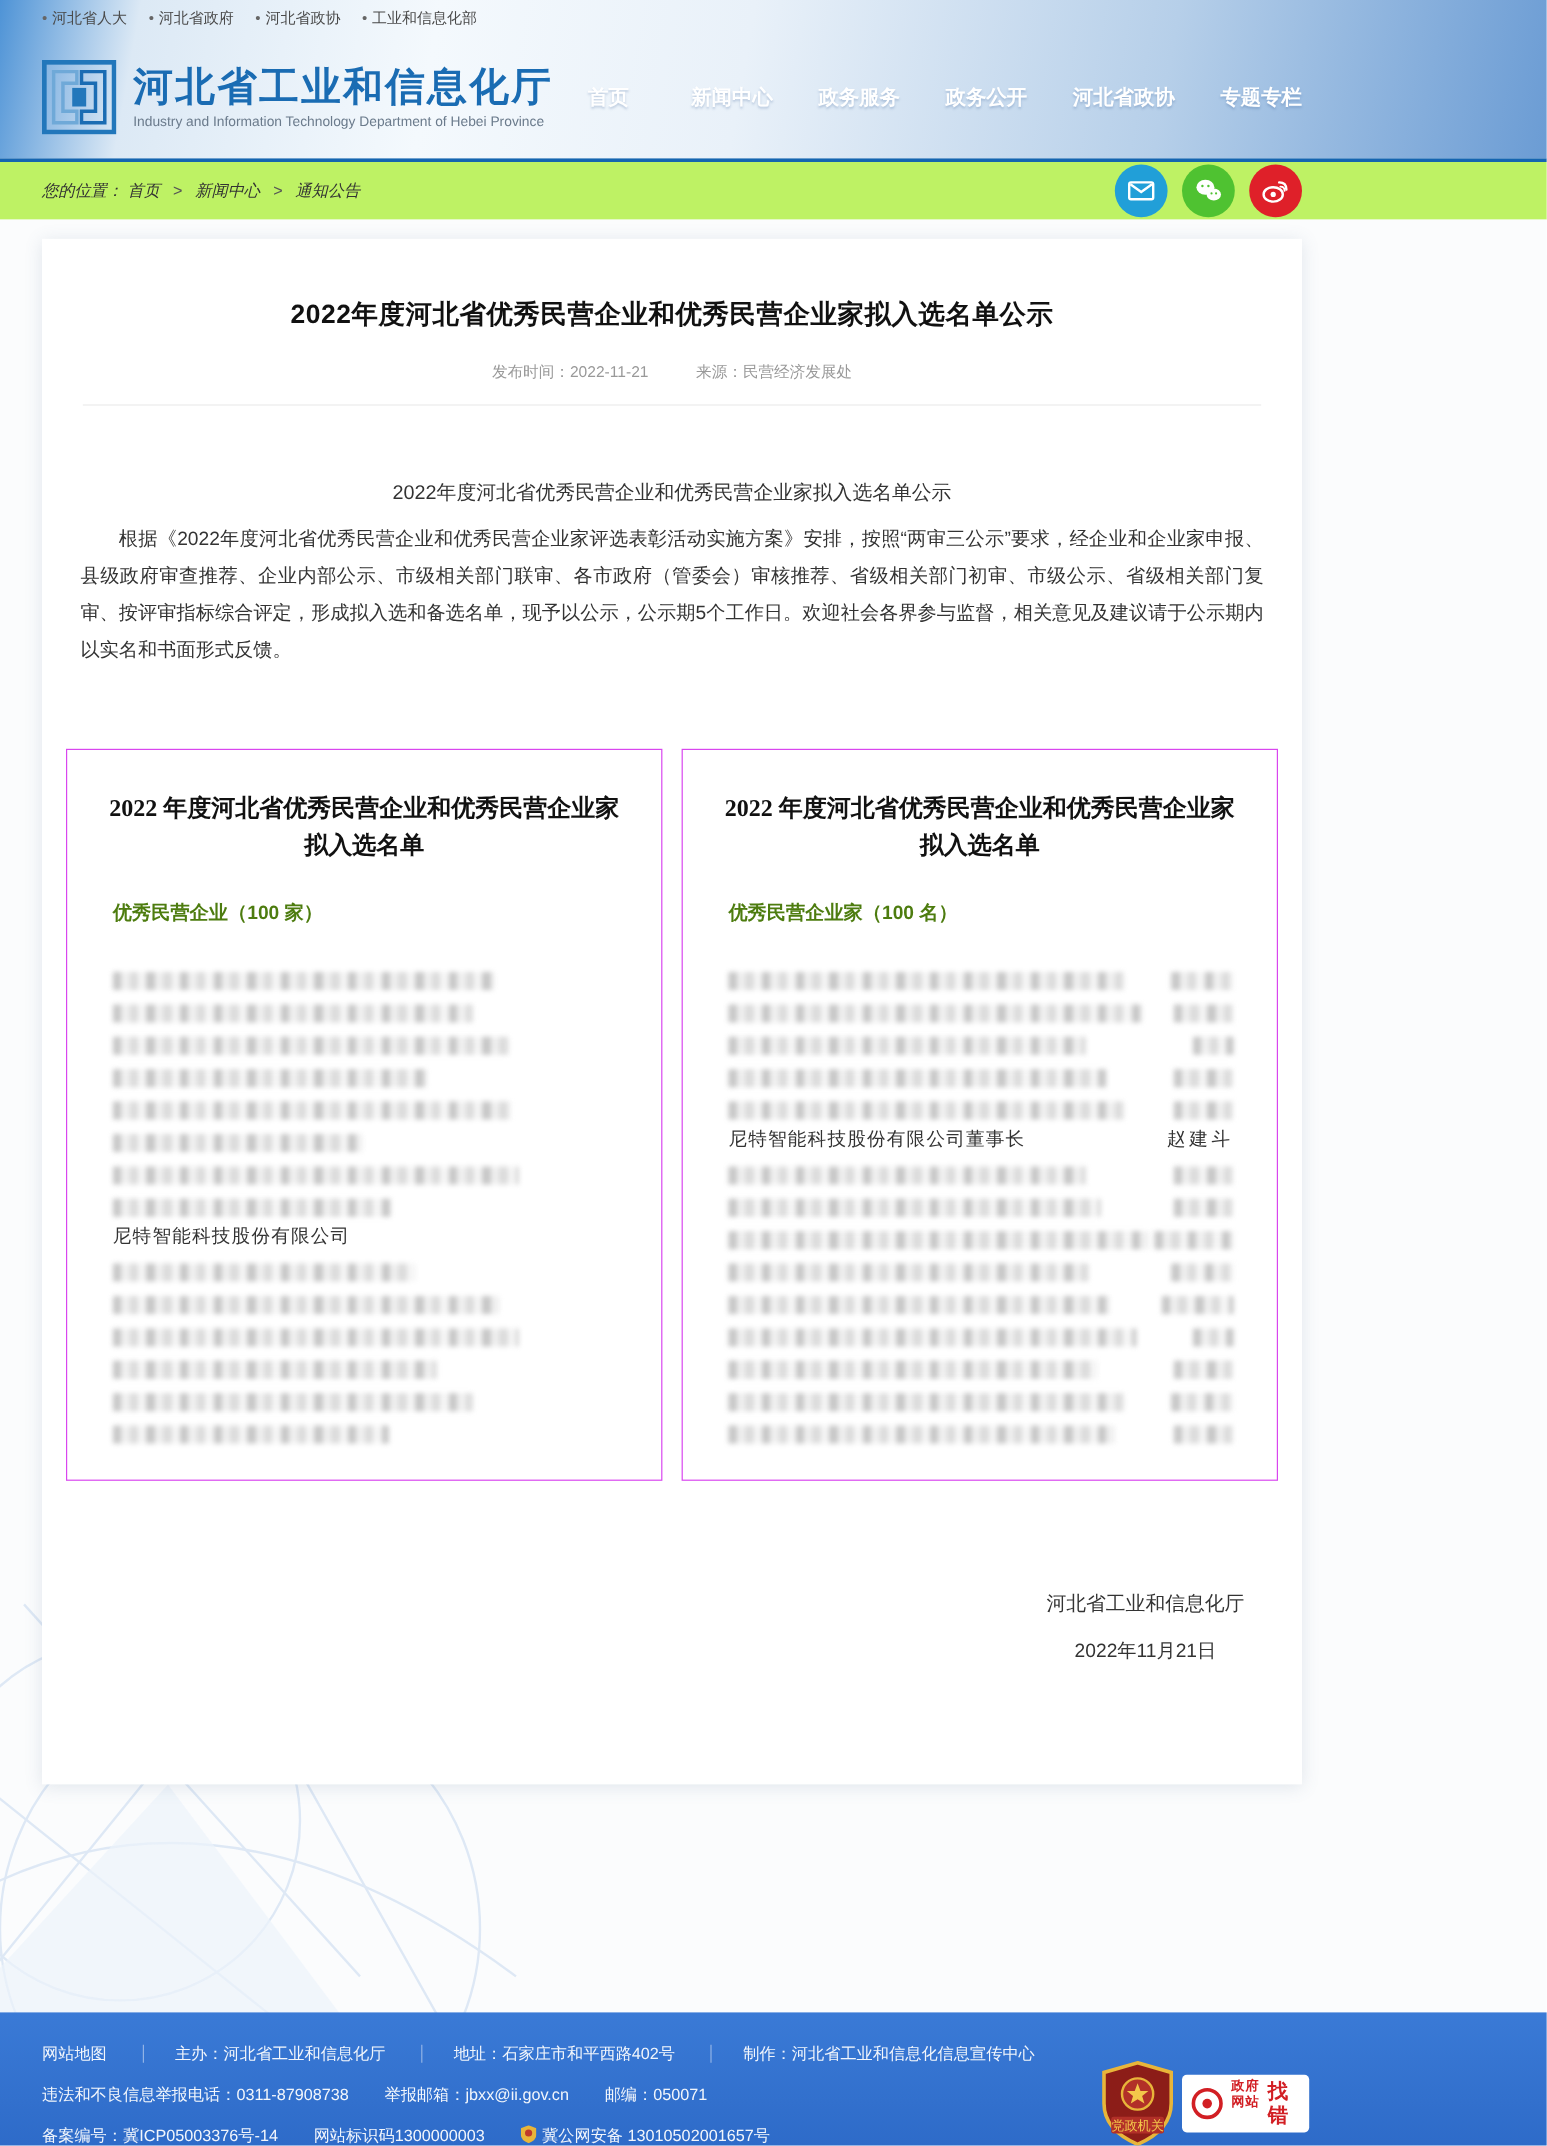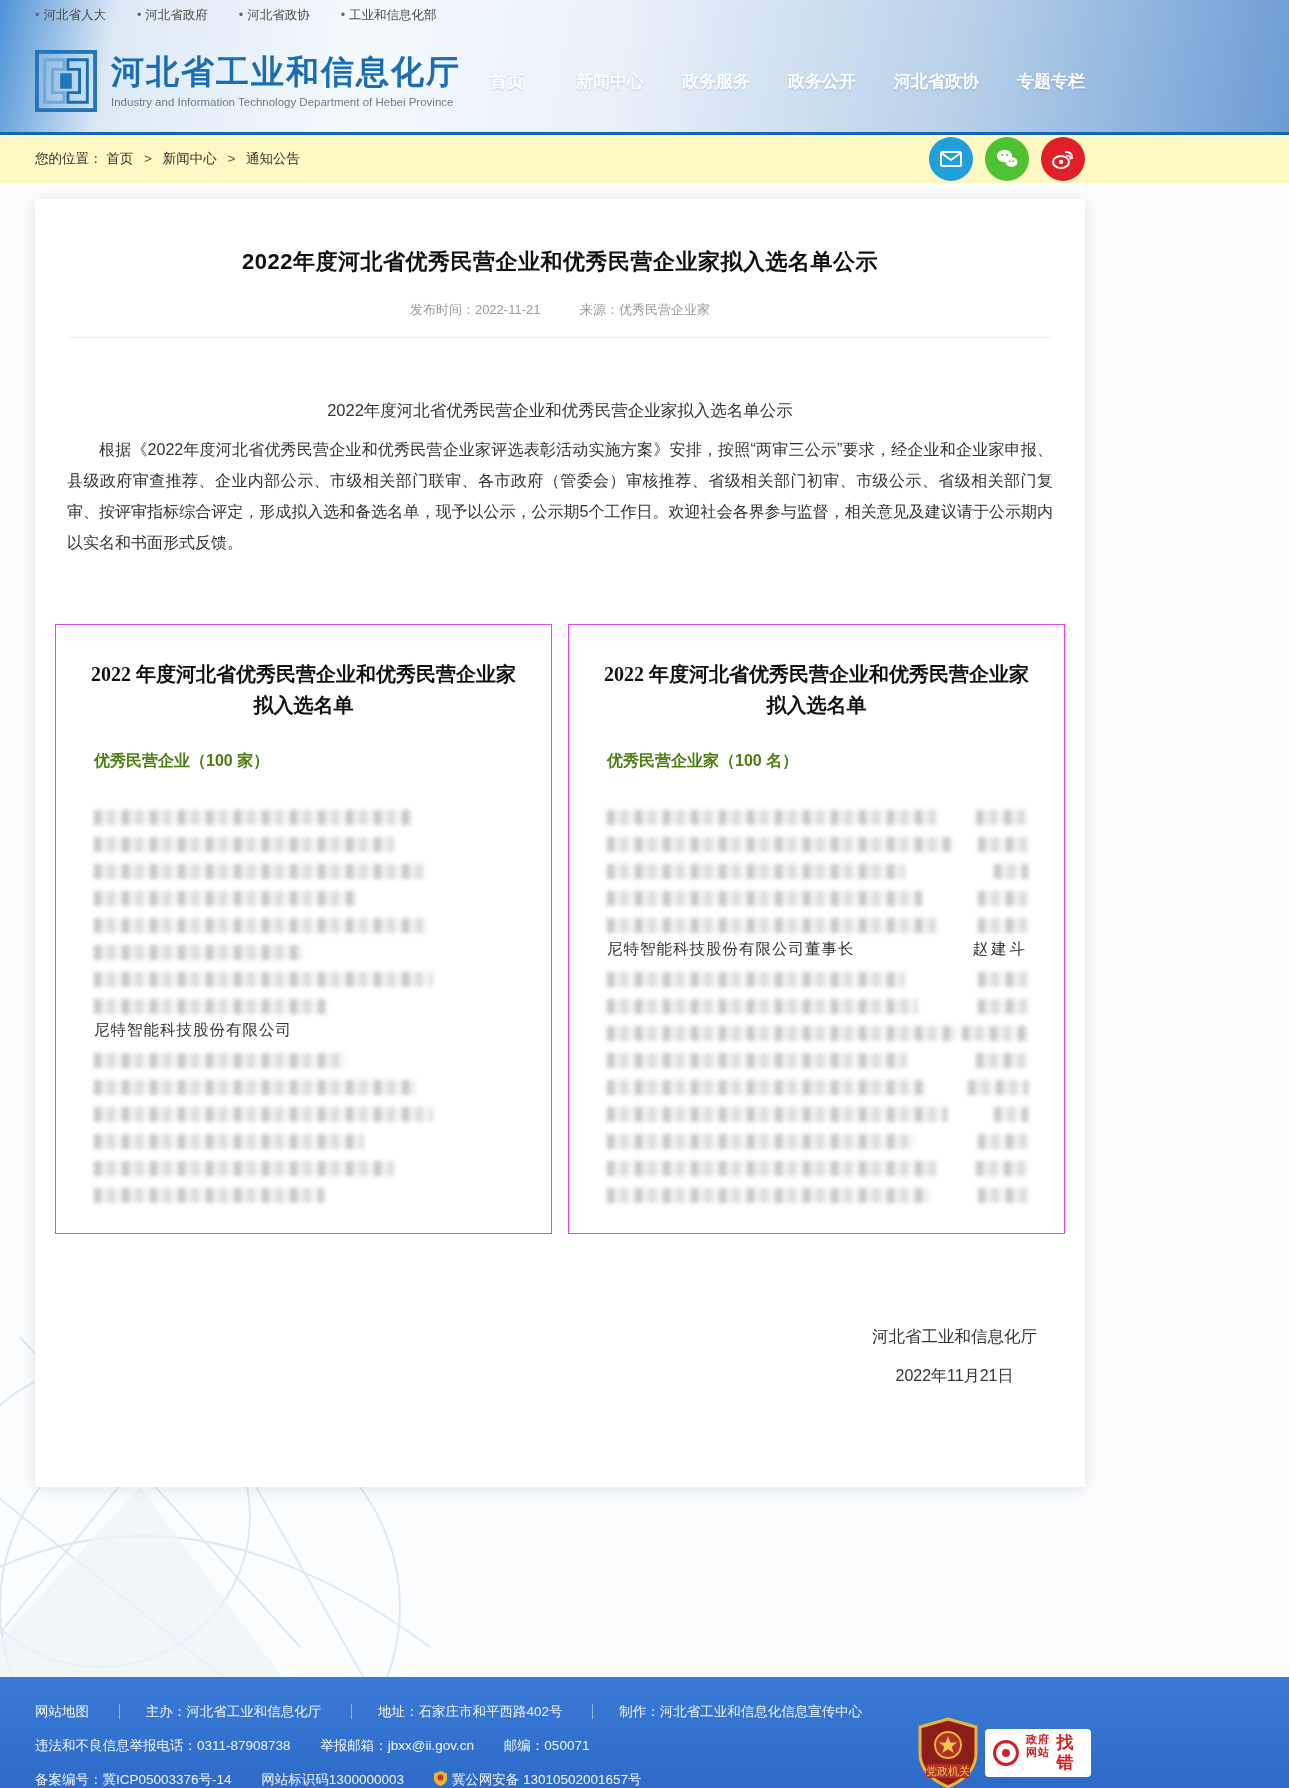--- a/index.html
+++ b/index.html
@@ -11,36 +11,36 @@
     color:#333;
   }
   .container { width:1050px; margin-left:35px; position:relative; }
 
   
   .header-band {
     background:linear-gradient(100deg,#4e93d6 0%, #dce9f5 9%, #f4f9fd 28%, #e9f1f9 48%, #b6cfe9 75%, #6b9cd4 100%);
     border-bottom:3px solid #1565b0;
   }
   .topbar { height:30px; display:flex; align-items:center; }
-  .topbar .container { display:flex; gap:31px; }
+  .topbar .container { display:flex; gap:18px; }
   .top-link { font-size:12.5px; color:#4a4a4a; text-decoration:none; cursor:pointer; }
   .top-link .bullet { color:#666; margin-right:4px; }
 
   .header-row { height:102px; display:flex; align-items:center; }
   .header-row .container { display:flex; align-items:center; }
   .logo-wrap { display:flex; align-items:center; gap:14px; }
   .logo-icon { width:62px; height:62px; flex:0 0 auto; }
   .brand-title { font-size:33px; font-weight:bold; color:#1a6cb3; letter-spacing:2px; line-height:1.1; }
   .brand-sub { font-size:11.5px; color:#6b7b8c; margin-top:5px; }
   .nav { margin-left:auto; display:flex; align-items:center; gap:38px; padding-right:0; }
   .nav-item { color:#fff; font-size:17px; font-weight:bold; text-decoration:none; cursor:pointer; text-shadow:0 1px 2px rgba(40,80,140,.25); white-space:nowrap; }
   .nav-item.first { margin-right:14px; }
 
   
-  .crumb-bar { background:#fef9c3; height:48px; position:relative; }
+  .crumb-bar { background:#bef264; height:48px; position:relative;font-style:italic; }
   .crumb-bar .container { height:100%; display:flex; align-items:center; }
   .crumb-text { font-size:13.5px; color:#333; }
   .crumb-text a { color:#333; text-decoration:none; cursor:pointer; }
   .crumb-sep { margin:0 7px; color:#555; }
   .share-icons { position:absolute; right:204px; top:0; height:100%; display:flex; align-items:center; gap:12px; }
   .share-circle { width:44px; height:44px; border-radius:50%; display:flex; align-items:center; justify-content:center; cursor:pointer; }
   .share-email { background:#219fd8; }
   .share-wechat { background:#4fc231; }
   .share-weibo { background:#df2029; }
 
@@ -196,21 +196,21 @@
       <path d="M60 250 L340 560"></path>
       <path d="M-30 520 Q200 360 470 560"></path>
     </g>
     <path d="M-40 640 L180 400 L360 640 Z" fill="#e4eef9" opacity=".7"></path>
   </svg>
 
   <div class="card">
     <div class="art-title">2022年度河北省优秀民营企业和优秀民营企业家拟入选名单公示</div>
     <div class="art-meta">
       <span>发布时间：2022-11-21</span>
-      <span>来源：优秀民营企业家</span>
+      <span>来源：民营经济发展处</span>
     </div>
     <div class="art-divider"></div>
 
     <div class="body-heading">2022年度河北省优秀民营企业和优秀民营企业家拟入选名单公示</div>
     <p class="body-para">根据《2022年度河北省优秀民营企业和优秀民营企业家评选表彰活动实施方案》安排，按照“两审三公示”要求，经企业和企业家申报、县级政府审查推荐、企业内部公示、市级相关部门联审、各市政府（管委会）审核推荐、省级相关部门初审、市级公示、省级相关部门复审、按评审指标综合评定，形成拟入选和备选名单，现予以公示，公示期5个工作日。欢迎社会各界参与监督，相关意见及建议请于公示期内以实名和书面形式反馈。</p>
 
     <div class="boxes">
 
       <div class="list-box">
         <div class="box-title">

